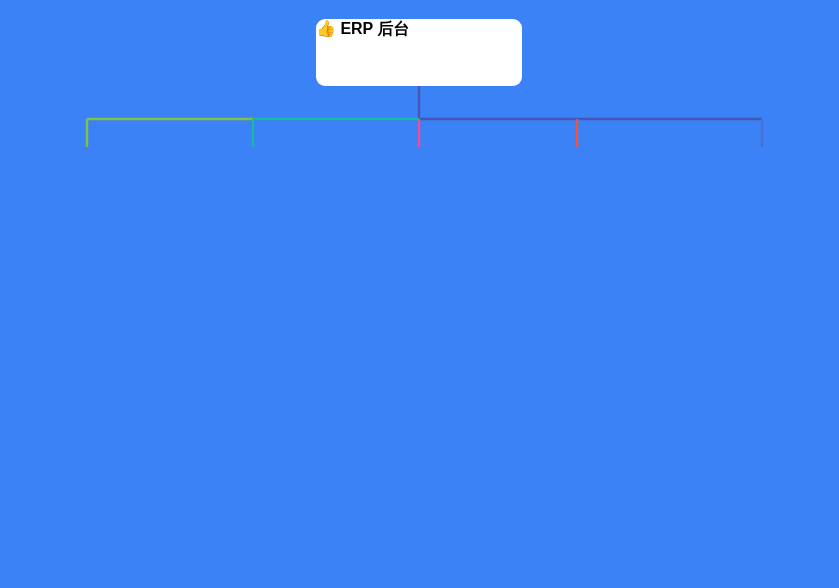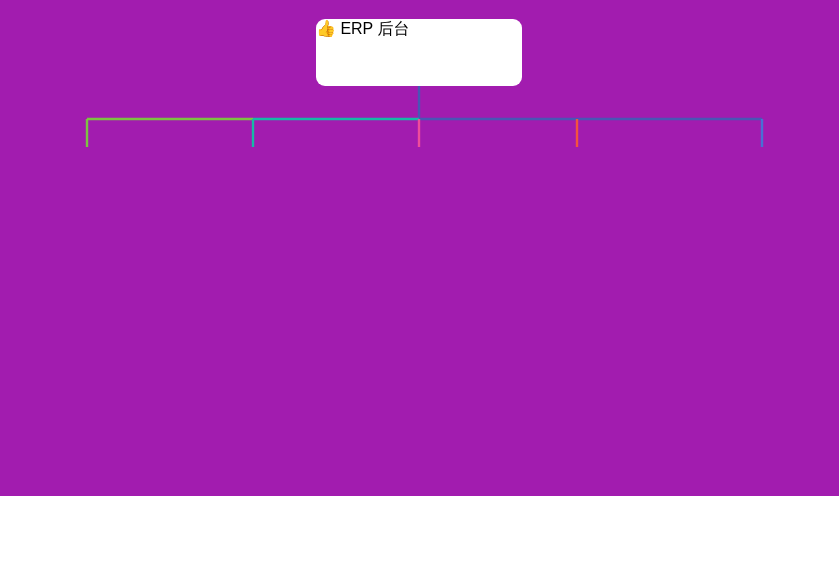--- a/index.html
+++ b/index.html
@@ -9,23 +9,24 @@
     background: #ffffff;
   }
   body {
     font-family: "Liberation Sans", "DejaVu Sans", sans-serif;
     -webkit-font-smoothing: antialiased;
   }
 
   #canvas {
     position: relative;
     width: 839px;
-    height: 496px;
+    height: 588px;
     overflow: hidden;
-    background: #a21caf;
+    background: #3b82f6;
+    font-weight: bold;
   }
 
   
   #root-node {
     position: absolute;
     left: 316px;
     top: 19px;
     width: 206px;
     height: 67px;
     background: #ffffff;

